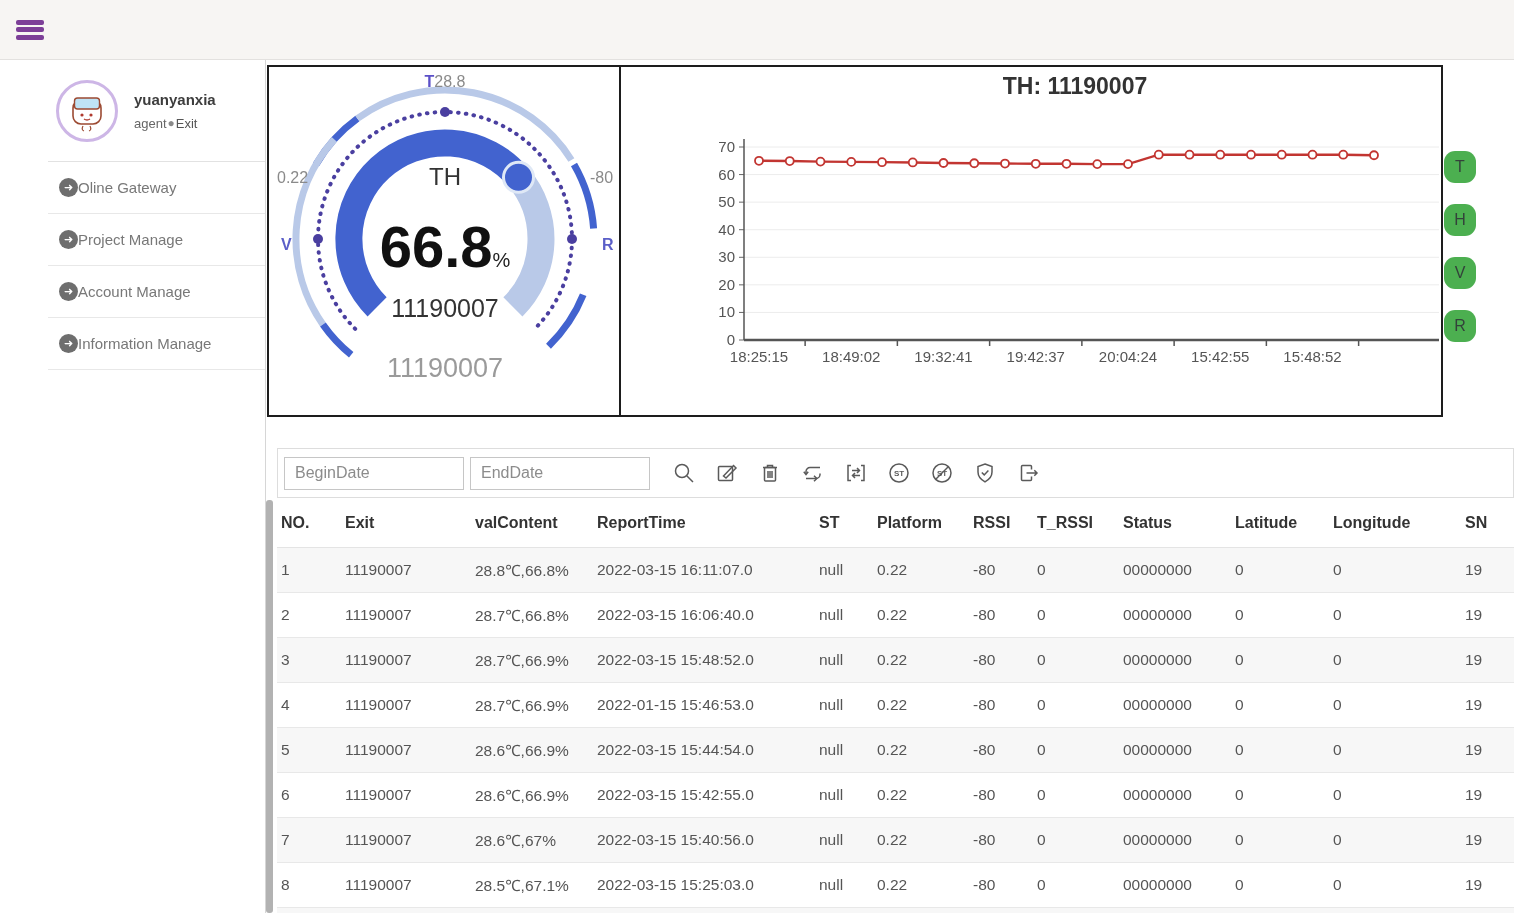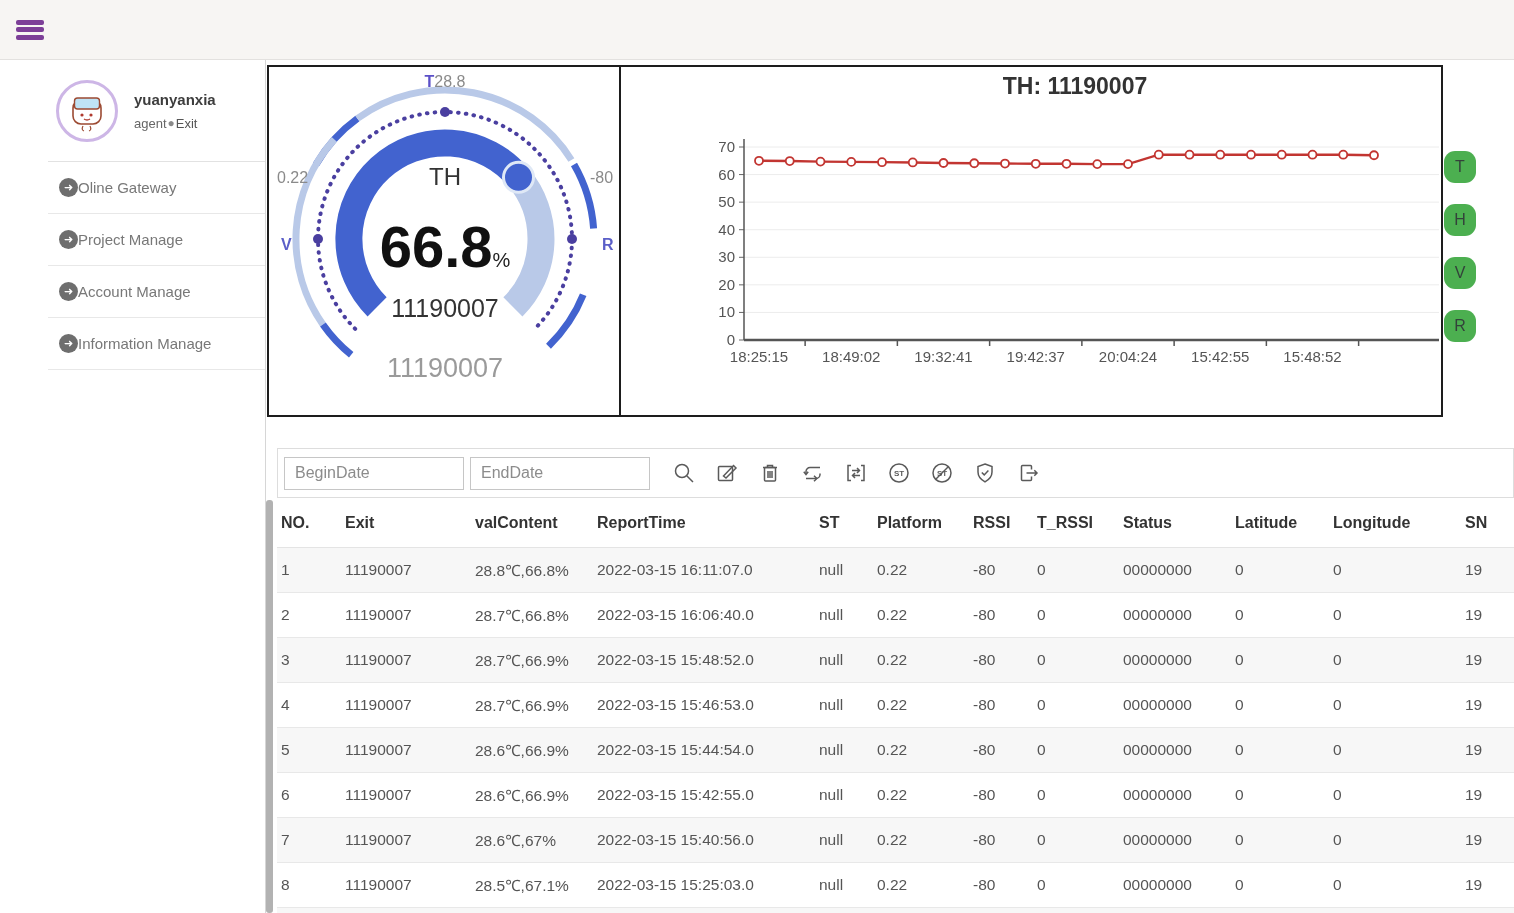--- a/index.html
+++ b/index.html
@@ -376,21 +376,21 @@
             <td>0</td>
             <td>00000000</td>
             <td>0</td>
             <td>0</td>
             <td>19</td>
           </tr>
           <tr>
             <td>4</td>
             <td>11190007</td>
             <td>28.7℃,66.9%</td>
-            <td>2022-03-15 15:46:53.0</td>
+            <td>2022-01-15 15:46:53.0</td>
             <td>null</td>
             <td>0.22</td>
             <td>-80</td>
             <td>0</td>
             <td>00000000</td>
             <td>0</td>
             <td>0</td>
             <td>19</td>
           </tr>
           <tr class="odd">

